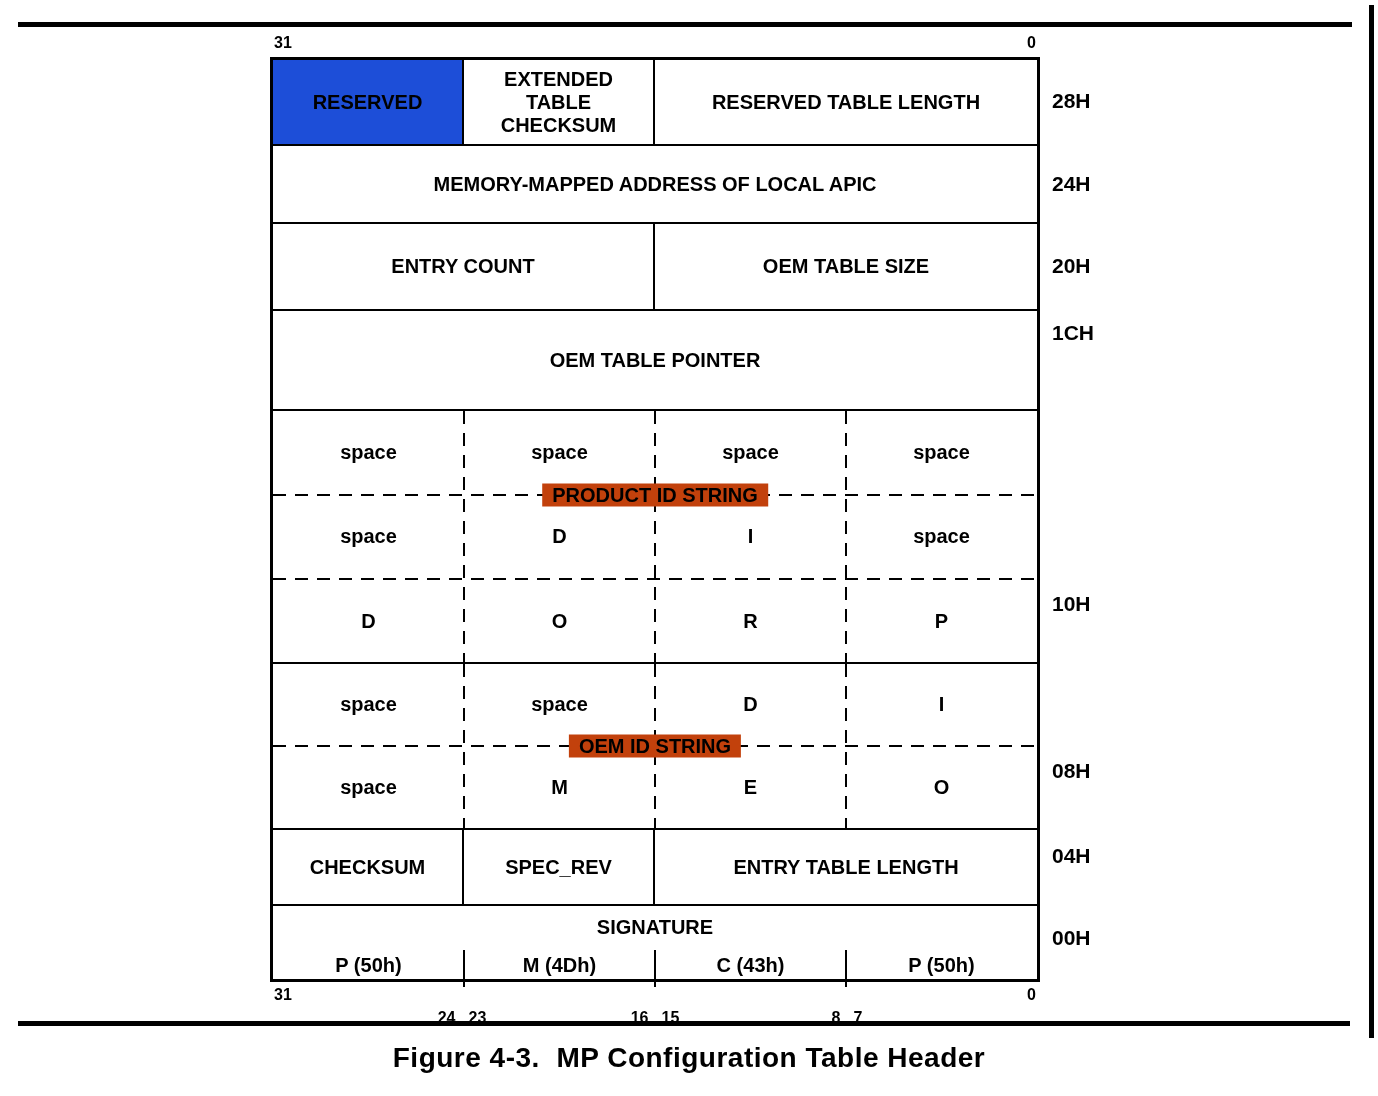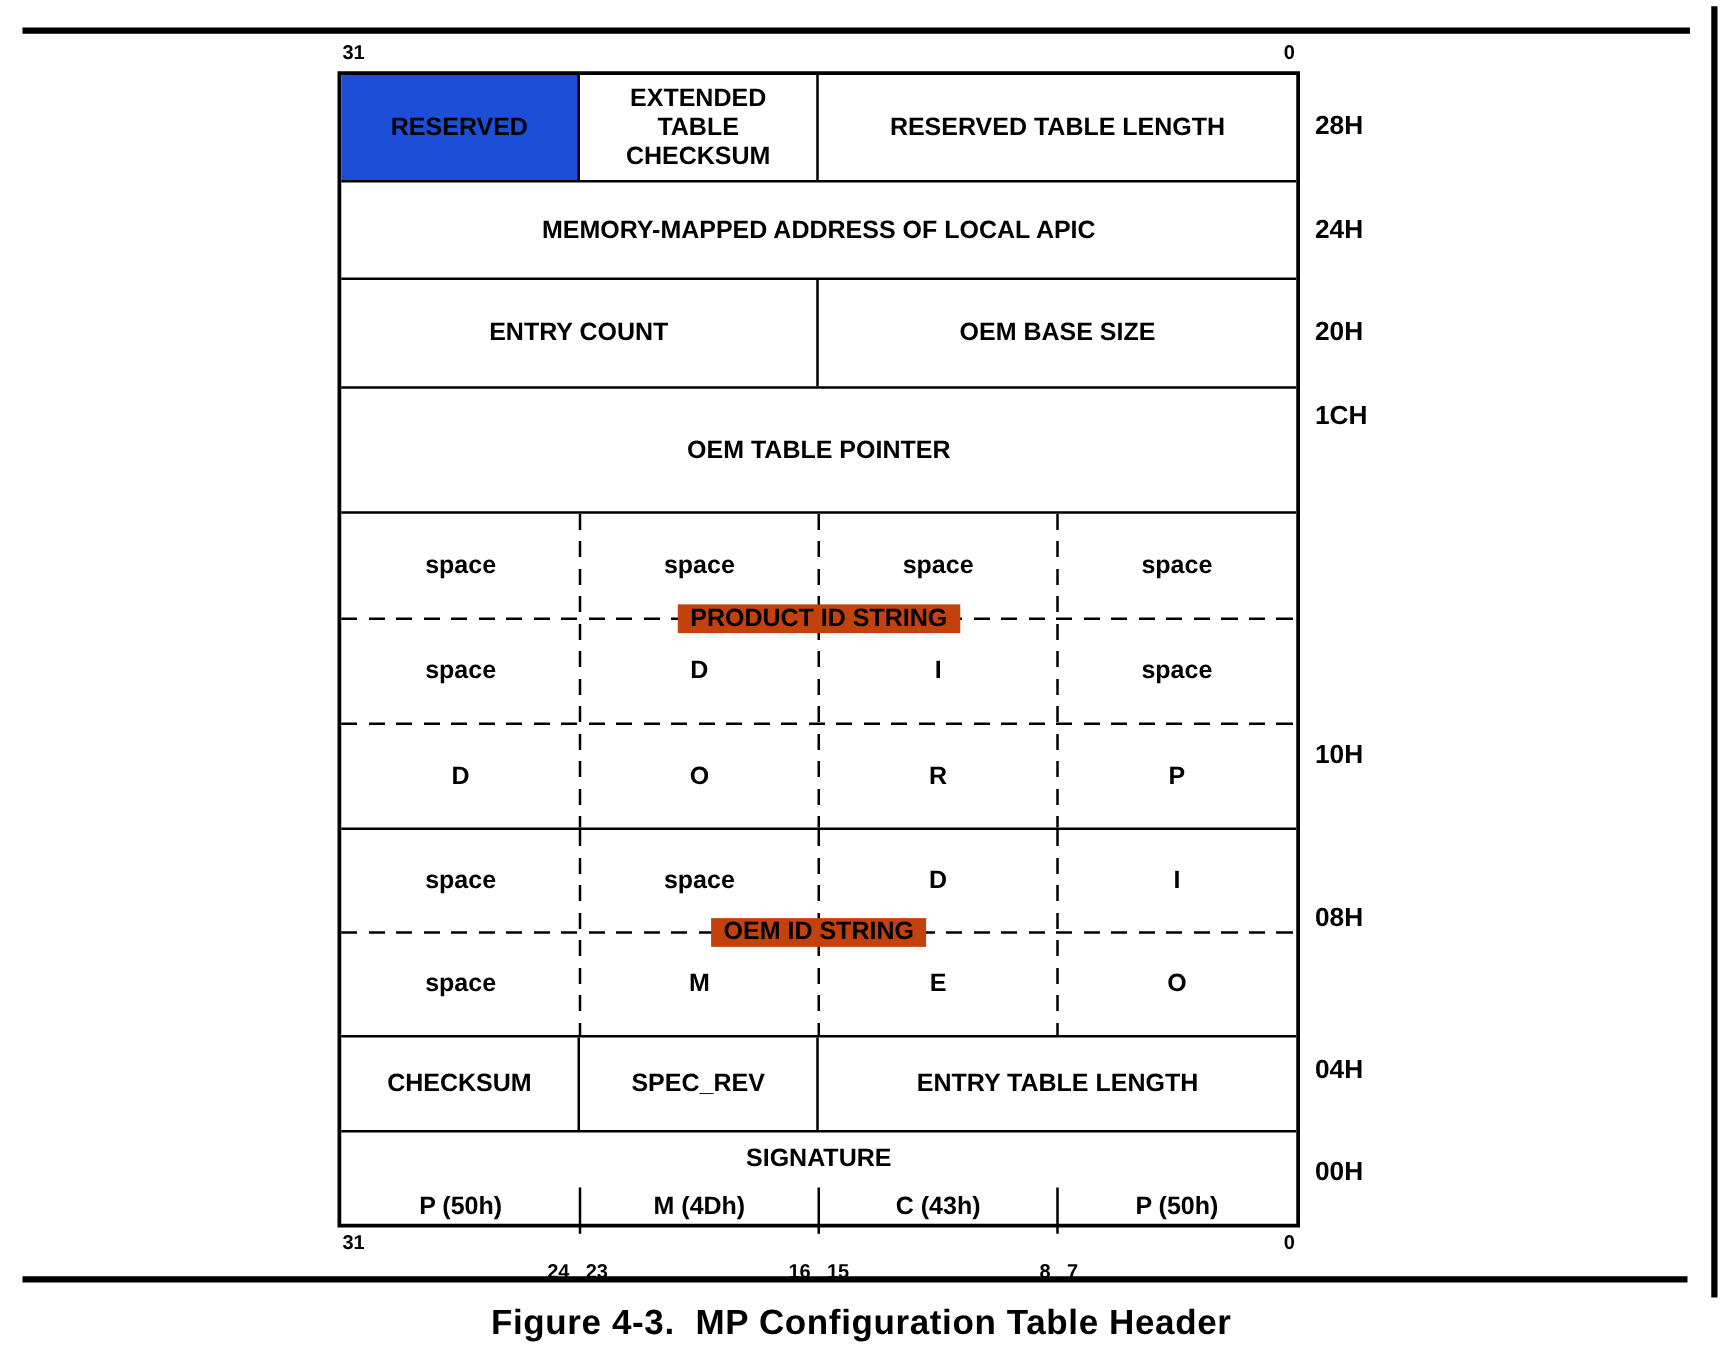--- a/index.html
+++ b/index.html
@@ -99,21 +99,21 @@
       </div>
     <div class="cell">RESERVED TABLE LENGTH</div>
   </div>
 
   <div class="drow r2">
     <div class="cell">MEMORY-MAPPED ADDRESS OF LOCAL APIC</div>
   </div>
 
   <div class="drow r3">
     <div class="cell bdr">ENTRY COUNT</div>
-    <div class="cell">OEM BASE SIZE</div>
+    <div class="cell">OEM TABLE SIZE</div>
   </div>
 
   <div class="drow r4">
     <div class="cell">OEM TABLE POINTER</div>
   </div>
 
   <div class="block blockP">
     <div class="vdash v1"></div>
     <div class="vdash v2"></div>
     <div class="vdash v3"></div>
@@ -186,21 +186,21 @@
       <div class="cell">P (50h)</div>
     </div>
   </div>
 </div>
 
 <div class="addr" style="top:89px;">28H</div>
 <div class="addr" style="top:172px;">24H</div>
 <div class="addr" style="top:254px;">20H</div>
 <div class="addr" style="top:321px;">1CH</div>
 <div class="addr" style="top:592px;">10H</div>
-<div class="addr" style="top:723px;">08H</div>
+<div class="addr" style="top:759px;">08H</div>
 <div class="addr" style="top:844px;">04H</div>
 <div class="addr" style="top:926px;">00H</div>
 
 <div class="bitrow bitrow-bottom">
   <span class="bit-left">31</span>
   <span class="bitpair bp1">
     <span>24</span>
     <span>23</span>
   </span>
   <span class="bitpair bp2">

